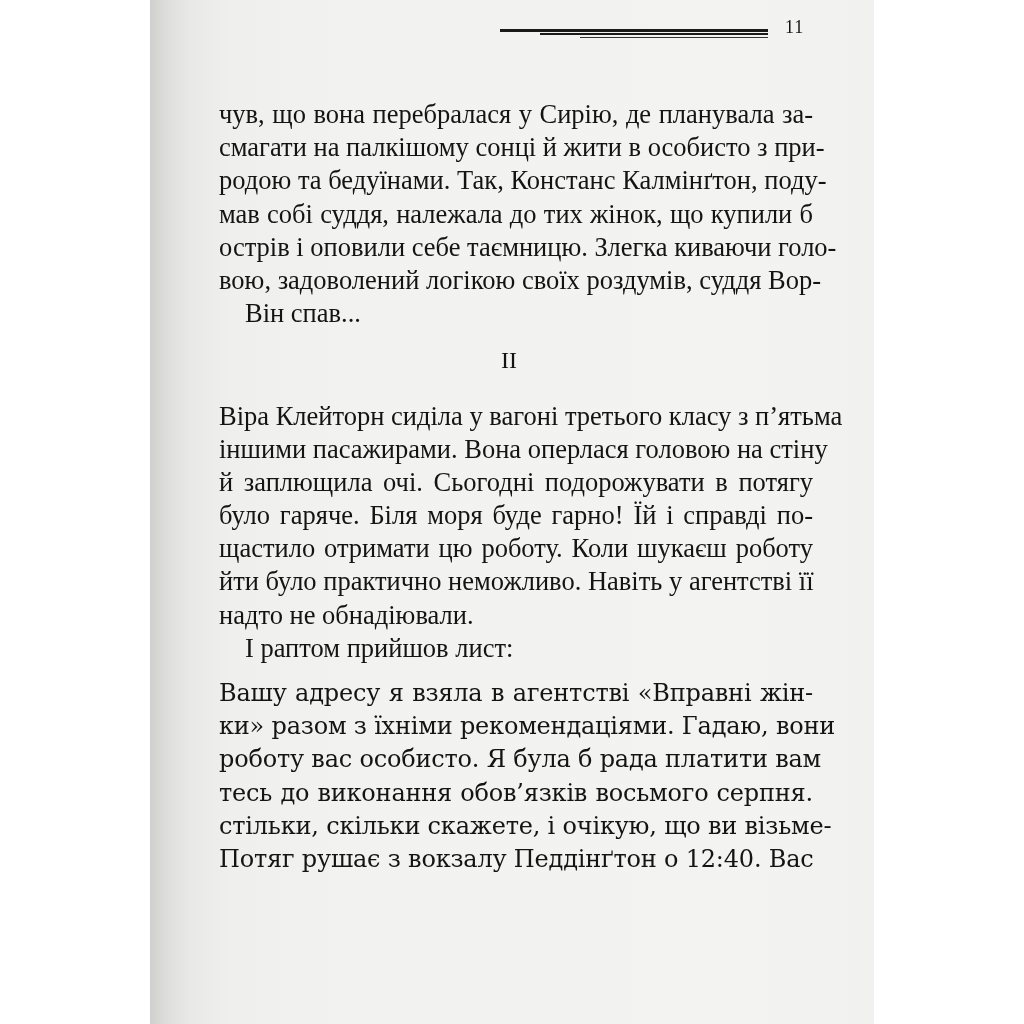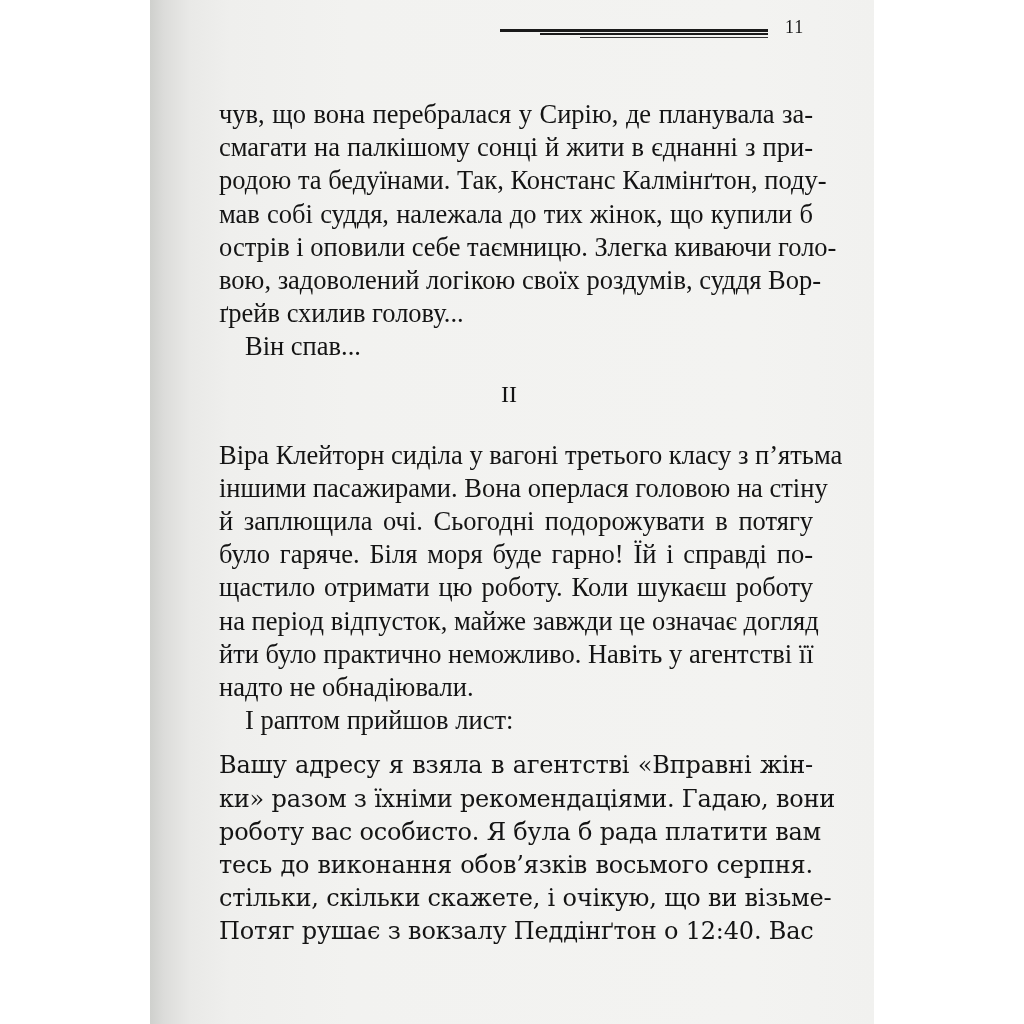--- a/index.html
+++ b/index.html
@@ -58,21 +58,21 @@
       text-align-last: left;
     }
     .line.indent {
       padding-left: 26px;
     }
     .section-heading {
       display: block;
       text-align: center;
       height: 33.2px;
       margin-top: 14px;
-      margin-bottom: 28px;
+      margin-bottom: 22px;
       font-size: 24px;
       padding-left: 10px;
     }
     .italic {
       font-family: "DejaVu Serif", "Liberation Serif", serif;
       font-size: 24px;
       letter-spacing: -0.2px;
     }
     .letter-block {
       margin-top: 12px;
@@ -85,38 +85,36 @@
 
   <div class="header-rule rule-1"></div>
   <div class="header-rule rule-2"></div>
   <div class="header-rule rule-3"></div>
   <div class="page-number">11</div>
 
   <div class="text-block">
 
     <div>
       <span class="line">чув, що вона перебралася у Сирію, де планувала за-</span>
-      <span class="line">смагати на палкішому сонці й жити в єднанні з при-</span>
+      <span class="line">смагати на палкішому сонці й жити в особисто з при-</span>
       <span class="line">родою та бедуїнами. Так, Констанс Калмінґтон, поду-</span>
       <span class="line">мав собі суддя, належала до тих жінок, що купили б</span>
       <span class="line">острів і оповили себе таємницю. Злегка киваючи голо-</span>
       <span class="line">вою, задоволений логікою своїх роздумів, суддя Вор-</span>
-      <span class="line last">ґрейв схилив голову...</span>
       <span class="line last indent">Він спав...</span>
     </div>
 
     <span class="section-heading">II</span>
 
     <div>
       <span class="line">Віра Клейторн сиділа у вагоні третього класу з п’ятьма</span>
       <span class="line">іншими пасажирами. Вона оперлася головою на стіну</span>
       <span class="line">й заплющила очі. Сьогодні подорожувати в потягу</span>
       <span class="line">було гаряче. Біля моря буде гарно! Їй і справді по-</span>
       <span class="line">щастило отримати цю роботу. Коли шукаєш роботу</span>
-      <span class="line">на період відпусток, майже завжди це означає догляд</span>
       <span class="line">йти було практично неможливо. Навіть у агентстві її</span>
       <span class="line last">надто не обнадіювали.</span>
       <span class="line last indent">І раптом прийшов лист:</span>
     </div>
 
     <div class="letter-block italic">
       <span class="line">Вашу адресу я взяла в агентстві «Вправні жін-</span>
       <span class="line">ки» разом з їхніми рекомендаціями. Гадаю, вони</span>
       <span class="line">роботу вас особисто. Я була б рада платити вам</span>
       <span class="line">тесь до виконання обов’язків восьмого серпня.</span>

